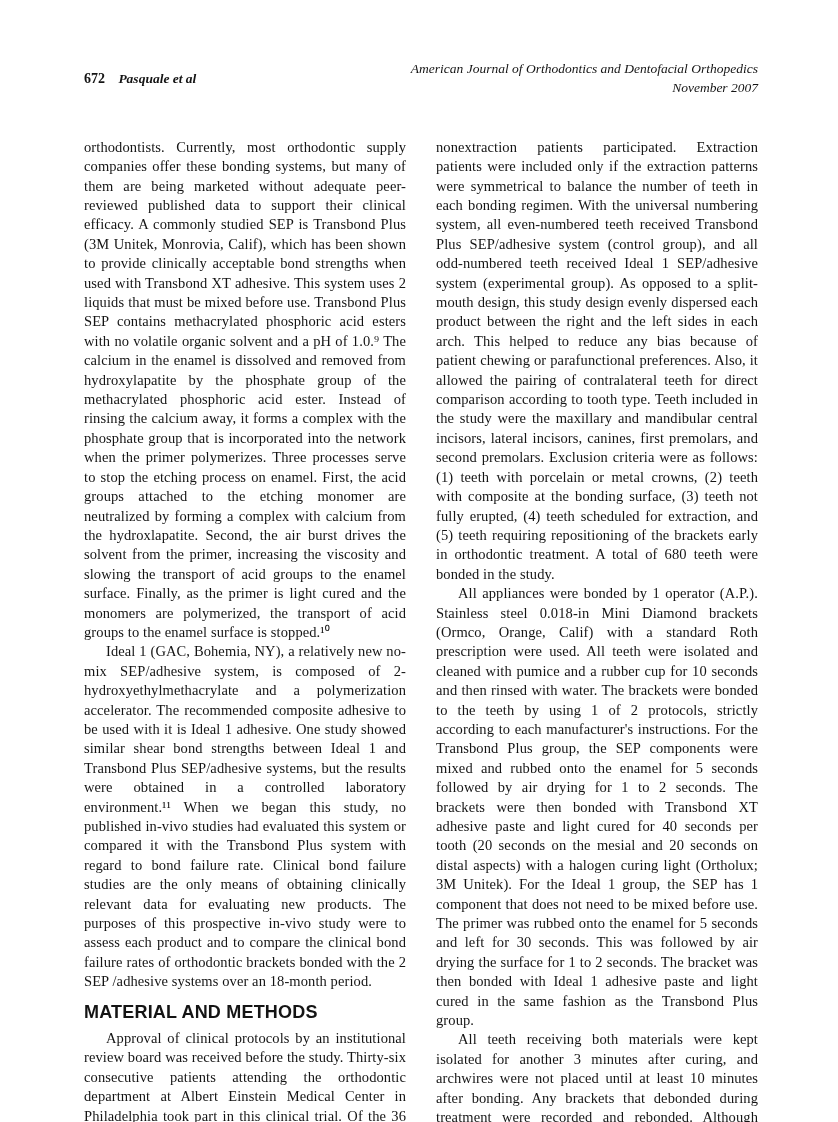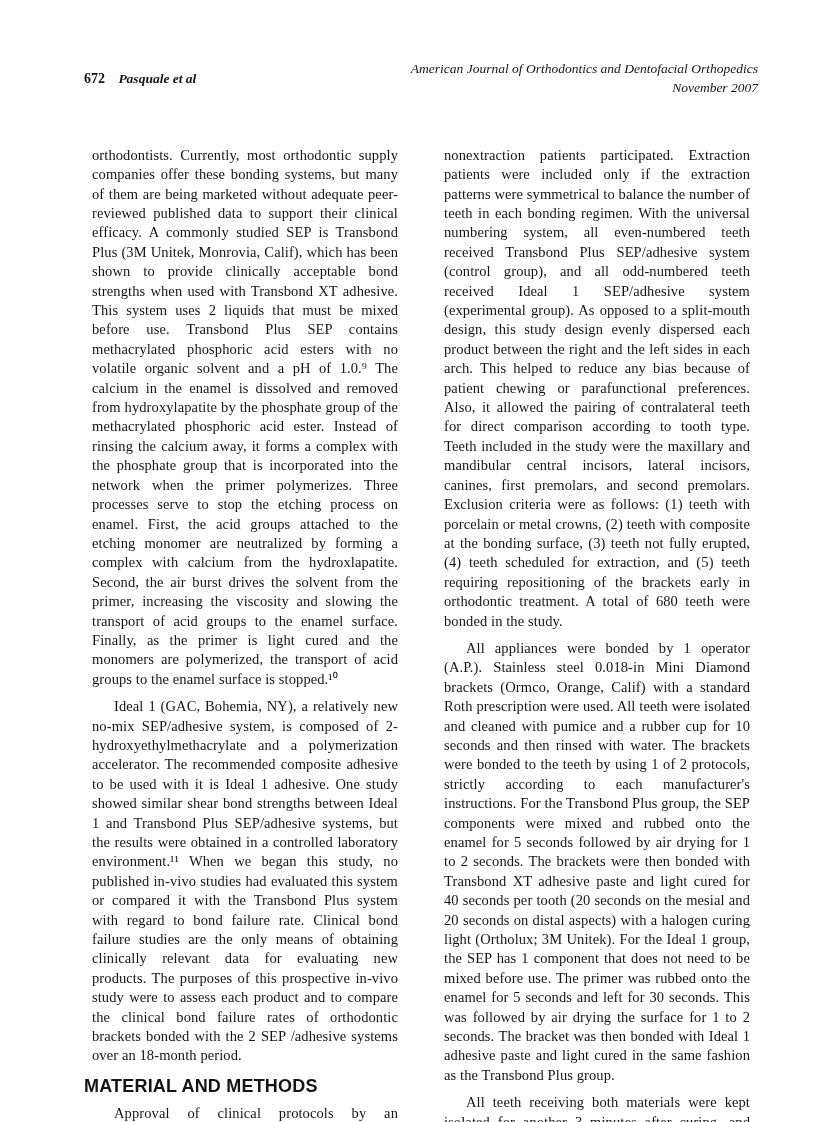--- a/index.html
+++ b/index.html
@@ -47,21 +47,21 @@
     gap: 30px;
   }
   .col {
     width: 322px;
     text-align: justify;
     font-size: 14.5px;
     line-height: 19.4px;
     letter-spacing: 0.1px;
   }
   .col p {
-    margin: 8px;
+    margin: 0;
   }
   .col p.indent {
     text-indent: 22px;
   }
   .section-heading {
     font-family: "Liberation Sans", sans-serif;
     font-size: 18px;
     font-weight: bold;
     letter-spacing: 0.2px;
     text-align: left;

